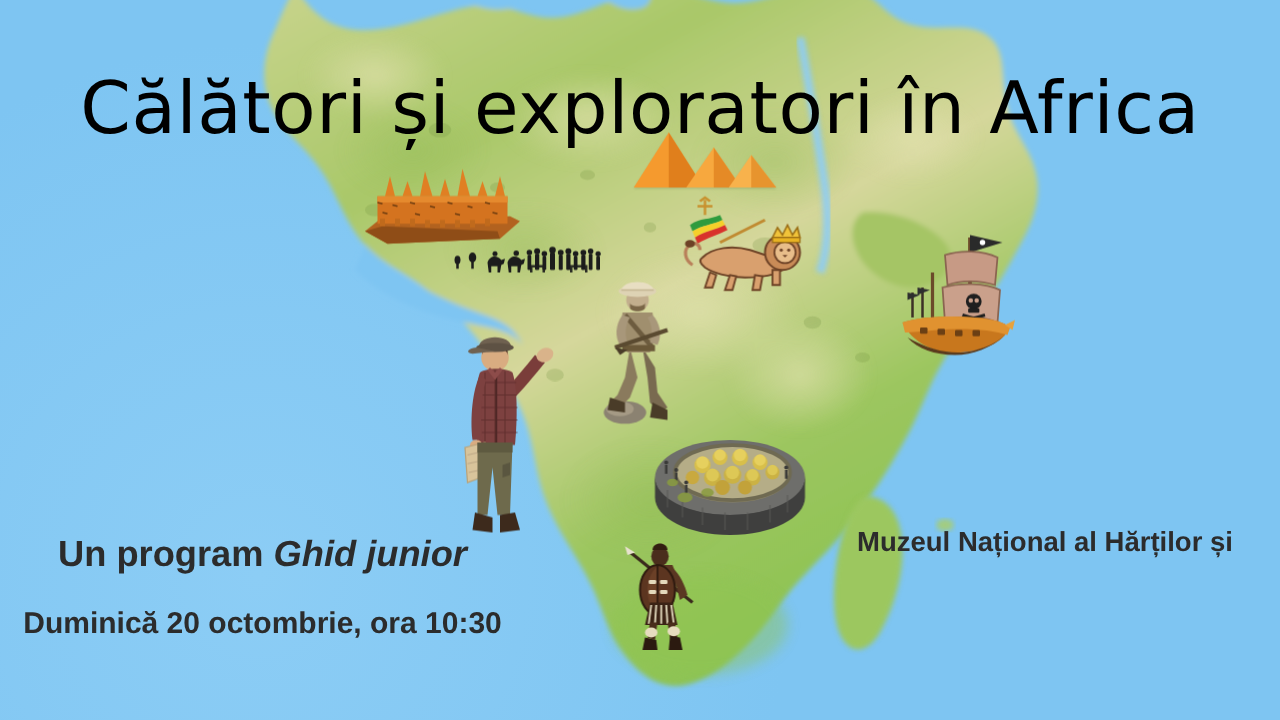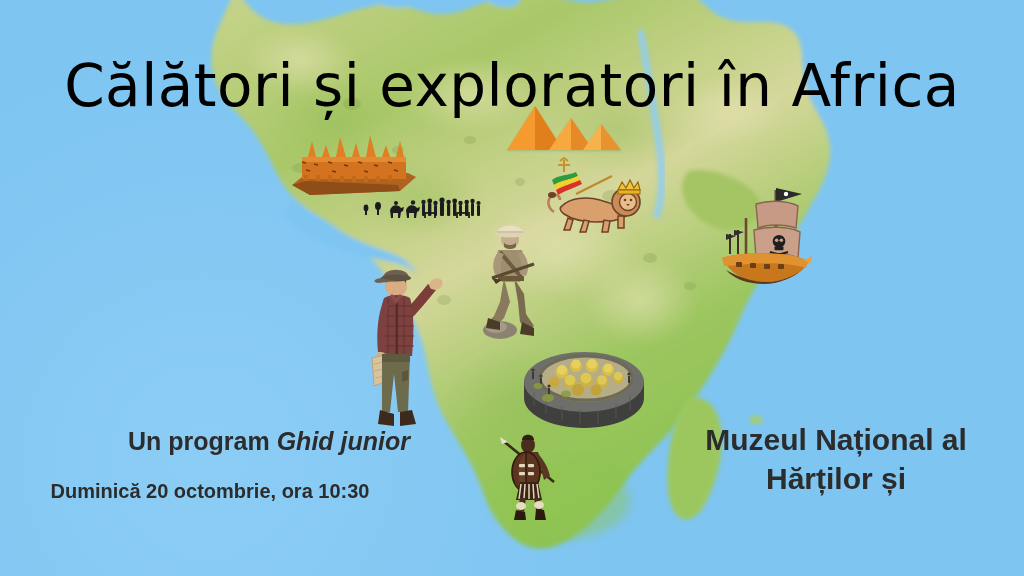--- a/index.html
+++ b/index.html
@@ -30,25 +30,25 @@
     font-family:"DejaVu Sans", sans-serif;
     font-size:58px;line-height:1.05;
     color:#000;
     letter-spacing:0.5px;
     white-space:nowrap;
   }
 
   
   .blk{position:absolute;color:#2c2c2c;font-weight:bold;}
   .blk-left{left:10px;top:426px;width:400px;text-align:center;}
-  .blk-left .l1{font-size:25px;line-height:1.25;text-align:right;}
+  .blk-left .l1{font-size:29px;line-height:1.25;}
   .blk-left .l1 em{font-style:italic;font-weight:bold;}
-  .blk-left .l2{font-size:20px;line-height:1.25;margin-top:22px;}
+  .blk-left .l2{font-size:24px;line-height:1.25;margin-top:22px;}
   .blk-right{left:648px;top:420px;width:376px;text-align:center;}
-  .blk-right div{font-size:30px;line-height:1.30;}
+  .blk-right div{font-size:22px;line-height:1.30;}
 
   
   .item{position:absolute;}
   .item svg{display:block;overflow:visible;}
 
   
   .pyr{filter:drop-shadow(0 1px 1px rgba(0,0,0,.12));}
 </style>
 </head>
 <body>

